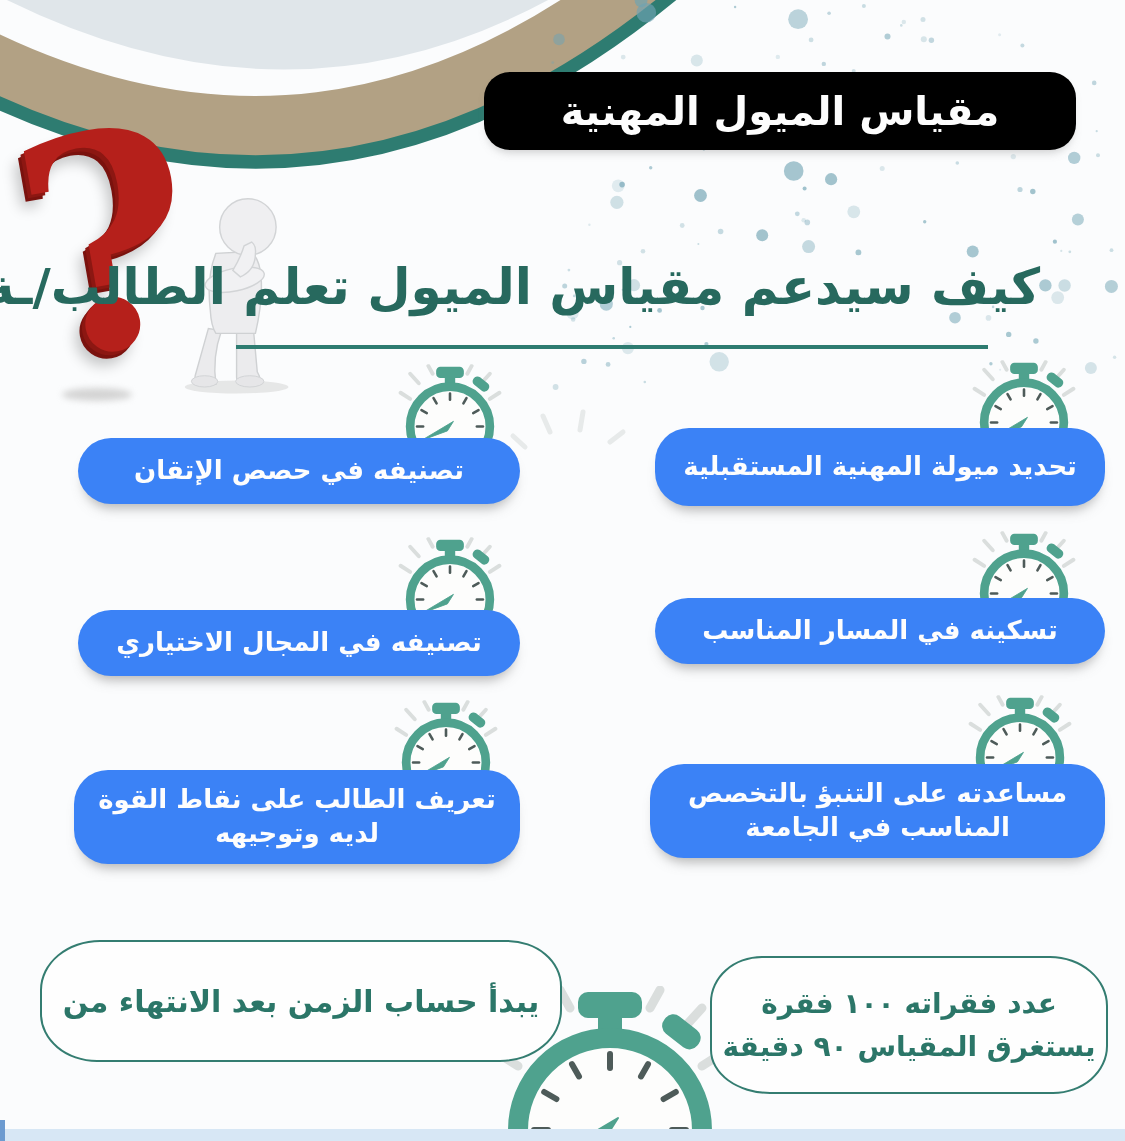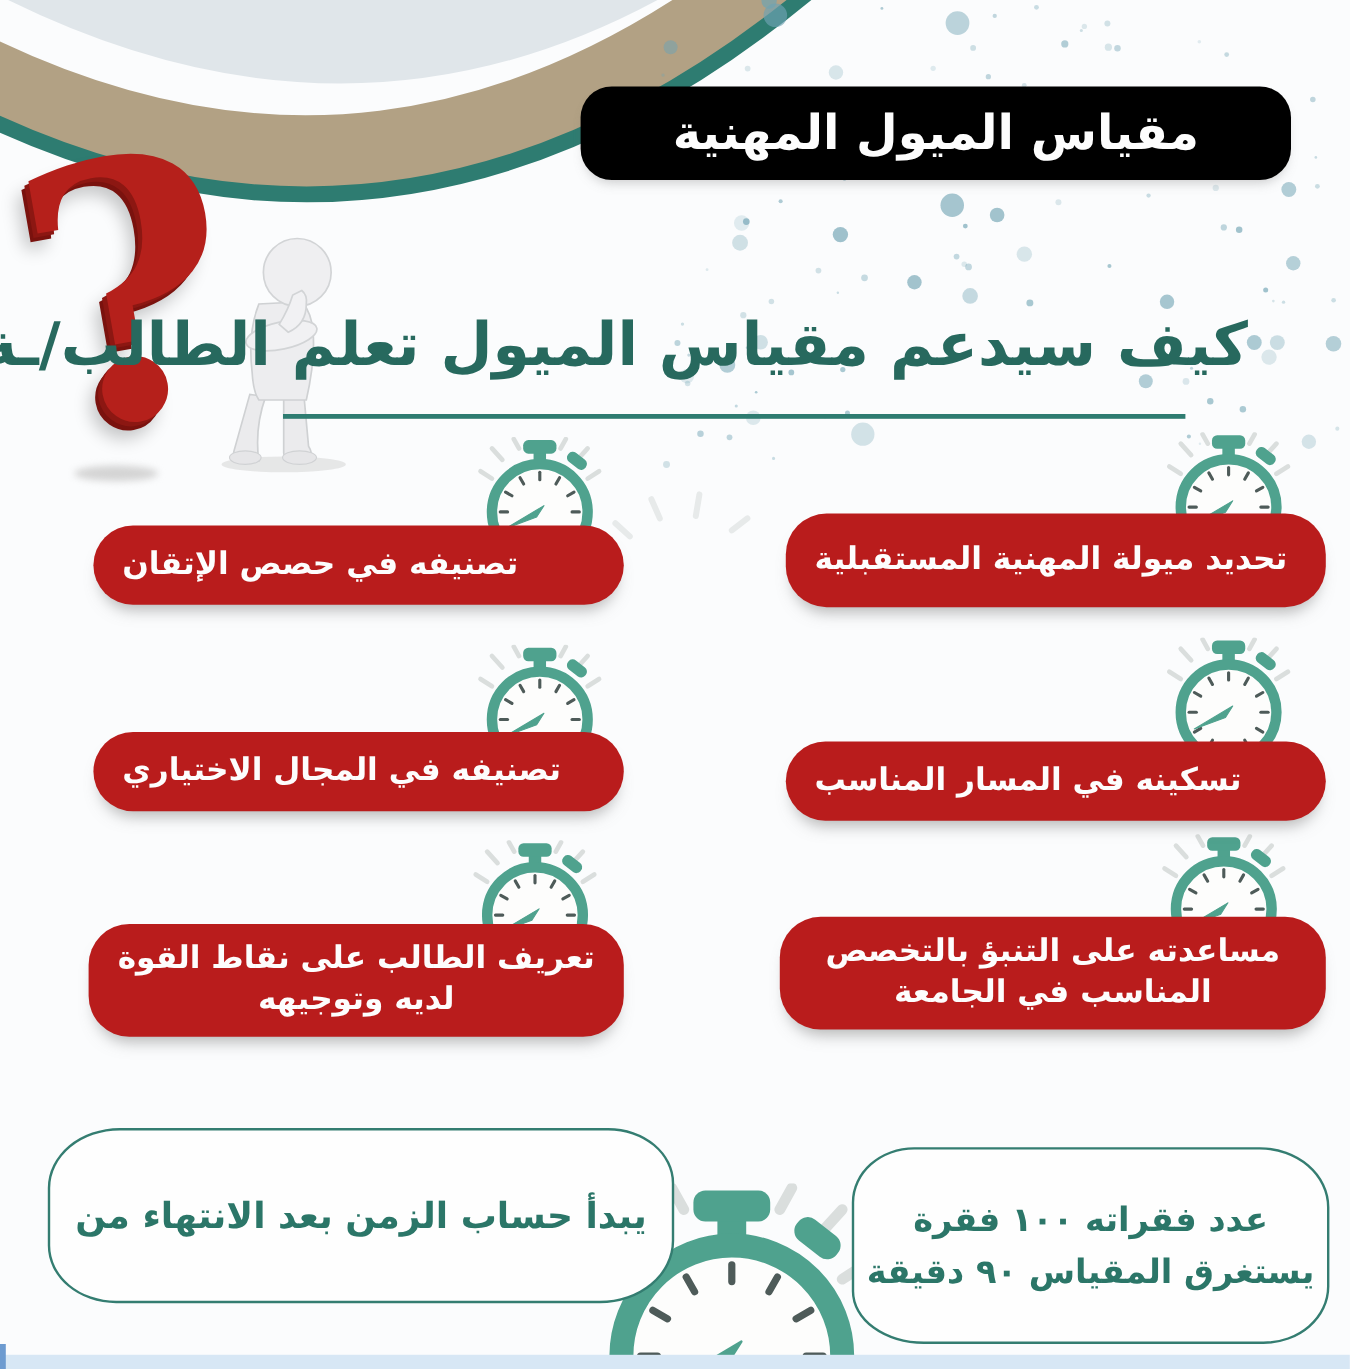--- a/index.html
+++ b/index.html
@@ -28,28 +28,28 @@
     background:#d4d4d4;filter:blur(3px);z-index:2;}
   .person{position:absolute;left:150px;top:186px;z-index:4;}
   
   .heading{
     position:absolute;left:140px;top:258px;width:900px;z-index:5;text-align:center;
     color:#27695e;font-size:50px;font-weight:bold;white-space:nowrap;
   }
   .underline{position:absolute;left:236px;top:345px;width:752px;height:4px;background:#2e7c71;z-index:5;}
   
   .pill{
-    position:absolute;z-index:6;background:#b91c1c;border-radius:34px;
-    display:flex;align-items:center;justify-content:flex-end;text-align:center;
+    position:absolute;z-index:6;background:#3b82f6;border-radius:34px;
+    display:flex;align-items:center;justify-content:center;text-align:center;
     box-shadow:0 10px 12px -6px rgba(110,110,110,.5);
     padding:6px 24px;box-sizing:border-box;
   }
   .pill span{color:#fdfdfd;font-size:26px;font-weight:bold;line-height:1.3;}
   .pill.r1{left:655px;top:428px;width:450px;height:78px;}
-  .pill.r2{left:655px;top:618px;width:450px;height:66px;}
+  .pill.r2{left:655px;top:598px;width:450px;height:66px;}
   .pill.r3{left:650px;top:764px;width:455px;height:94px;}
   .pill.l1{left:78px;top:438px;width:442px;height:66px;}
   .pill.l2{left:78px;top:610px;width:442px;height:66px;}
   .pill.l3{left:74px;top:770px;width:446px;height:94px;}
   
   .sw{position:absolute;z-index:5;}
   .sw.small{width:104px;height:113px;}
   .sw.sr1{left:972px;top:360px;}
   .sw.sr2{left:972px;top:531px;}
   .sw.sr3{left:968px;top:695px;}
@@ -58,23 +58,23 @@
   .sw.sl3{left:394px;top:700px;}
   .sw.big{left:490px;top:986px;width:240px;height:260px;z-index:4;}
   .ghost-rays{position:absolute;left:505px;top:392px;z-index:1;}
   
   .bubble{
     position:absolute;z-index:6;background:#fefefe;border:2.5px solid #347d71;
     display:flex;flex-direction:column;align-items:center;justify-content:center;gap:10px;
     box-sizing:border-box;
   }
   .bubble div{color:#2b7668;font-weight:bold;white-space:nowrap;}
-  .bubble-right{left:710px;top:956px;width:398px;height:164px;border-radius:52px 58px 55px 60px / 46px 50px 48px 44px;}
+  .bubble-right{left:710px;top:956px;width:398px;height:138px;border-radius:52px 58px 55px 60px / 46px 50px 48px 44px;}
   .bubble-right div{font-size:28px;}
-  .bubble-left{left:40px;top:940px;width:522px;height:146px;border-radius:60px 55px 62px 57px / 50px 46px 52px 48px;}
+  .bubble-left{left:40px;top:940px;width:522px;height:122px;border-radius:60px 55px 62px 57px / 50px 46px 52px 48px;}
   .bubble-left div{font-size:30px;}
   
   .bottom-strip{position:absolute;left:0;top:1129px;width:1125px;height:12px;background:#d7e7f5;z-index:7;}
   .left-tick{position:absolute;left:0;top:1120px;width:5px;height:21px;background:#6d9bd0;z-index:8;}
 </style>
 </head>
 <body>
 
 <svg width="0" height="0" style="position:absolute">
   <defs>

